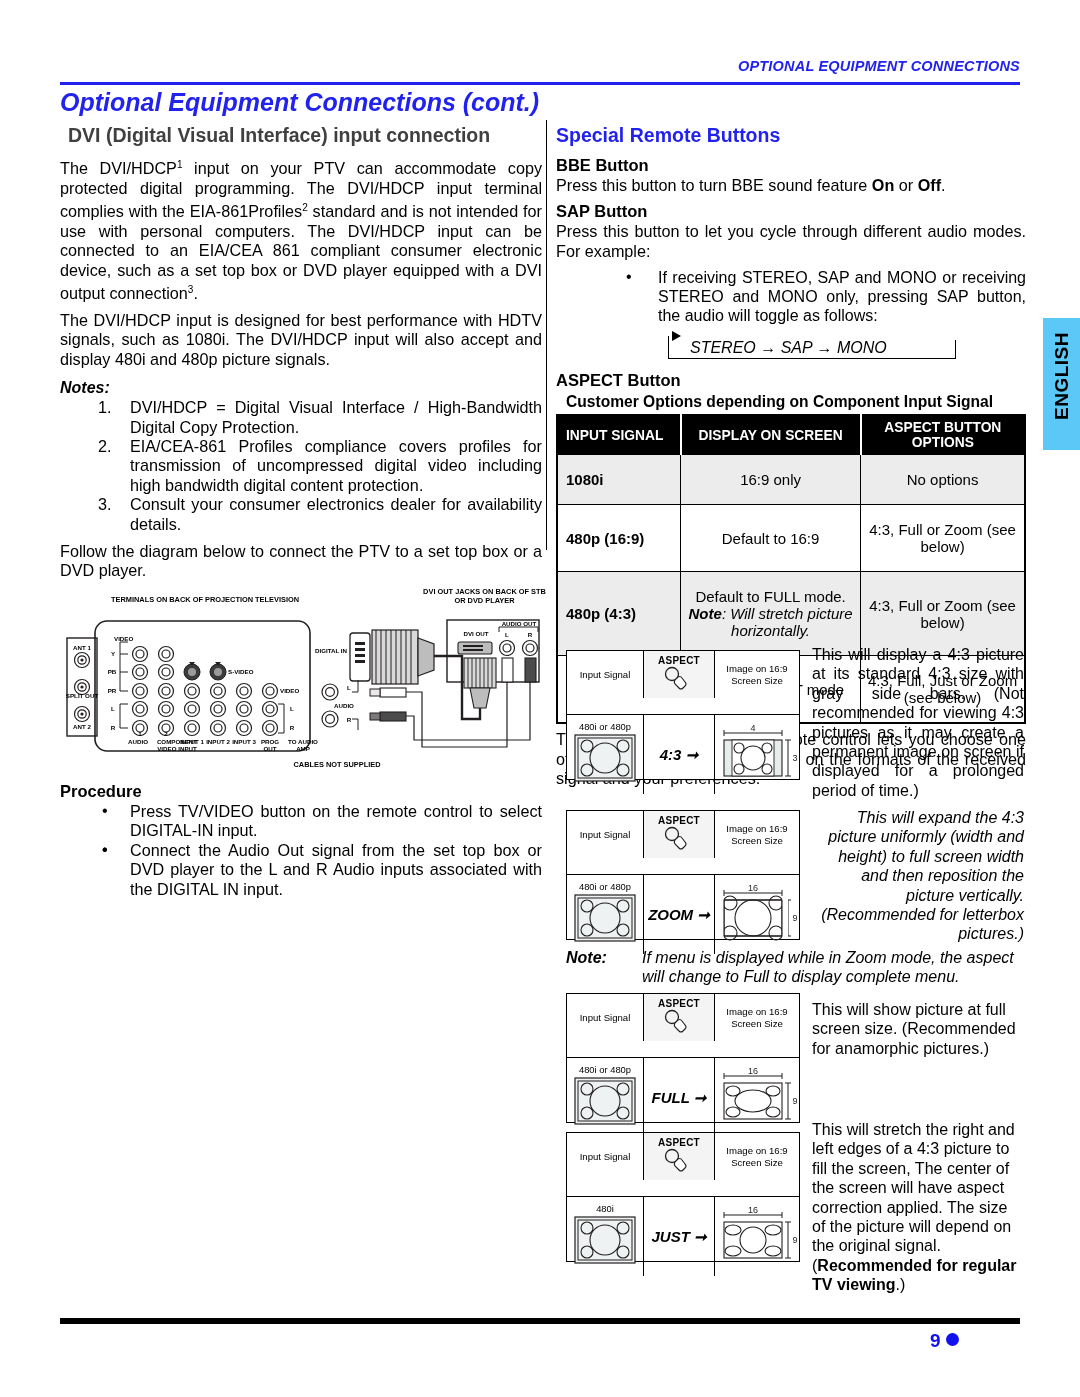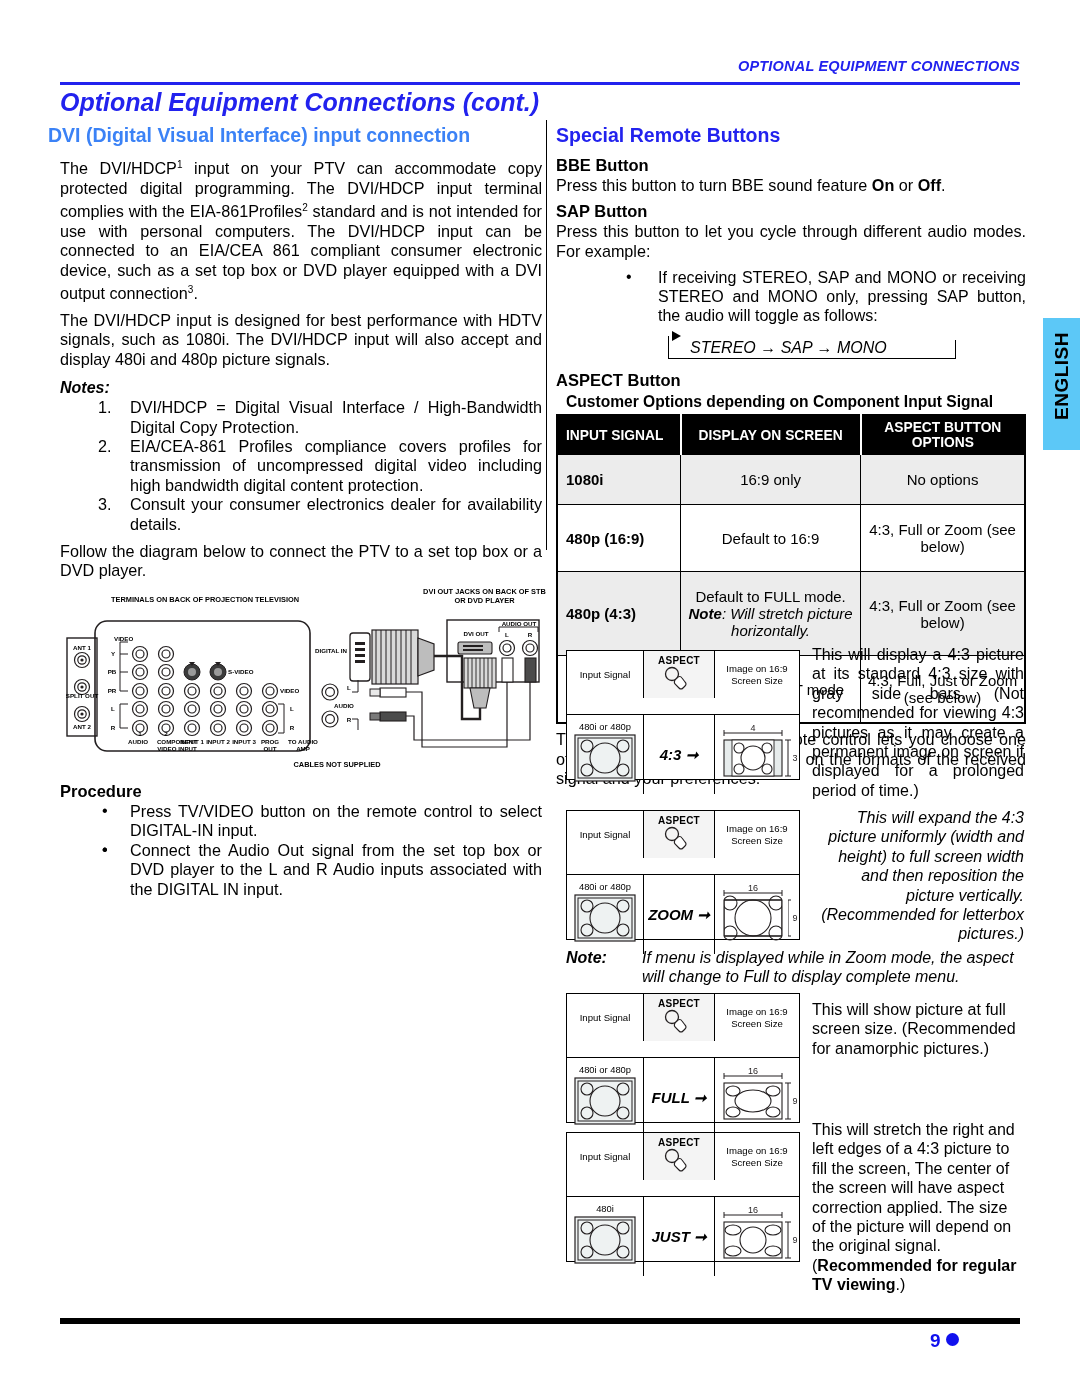--- a/index.html
+++ b/index.html
@@ -20,22 +20,22 @@
     position:absolute;left:60px;top:82px;width:960px;height:3px;
     background:#2222ee;
   }
 
   
   .maintitle{
     position:absolute;left:60px;top:88px;width:520px;
     color:#2222ee;font-weight:bold;font-style:italic;font-size:25px;
   }
   .subtitle-left{
-    position:absolute;left:48px;top:124px;width:500px;
-    color:#3b82f6;font-weight:bold;font-size:19.5px;
+    position:absolute;left:68px;top:124px;width:500px;
+    color:#404040;font-weight:bold;font-size:19.5px;
   }
   .subtitle-right{
     position:absolute;left:556px;top:124px;width:470px;
     color:#2222ee;font-weight:bold;font-size:19.5px;
   }
 
   
   .colL{position:absolute;left:60px;top:155px;width:482px;}
   .colR{position:absolute;left:556px;top:152px;width:470px;}
   .divider{

